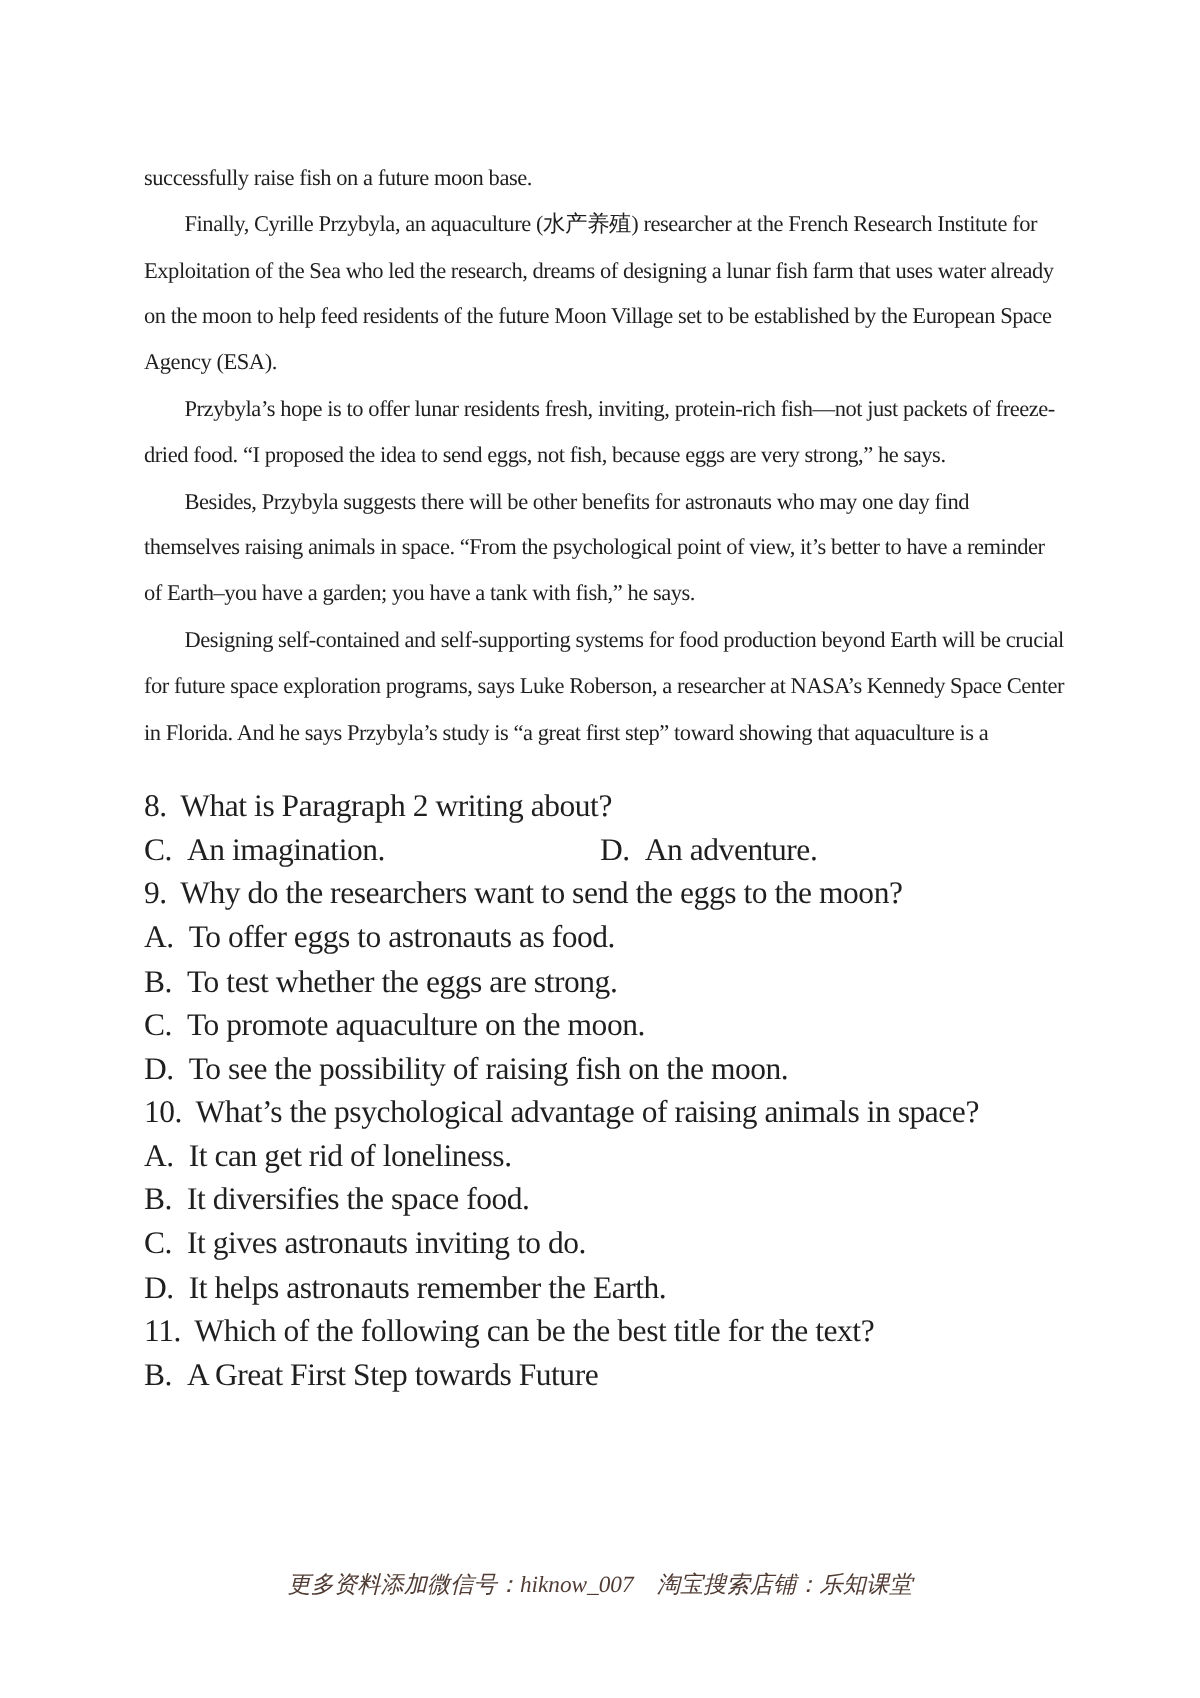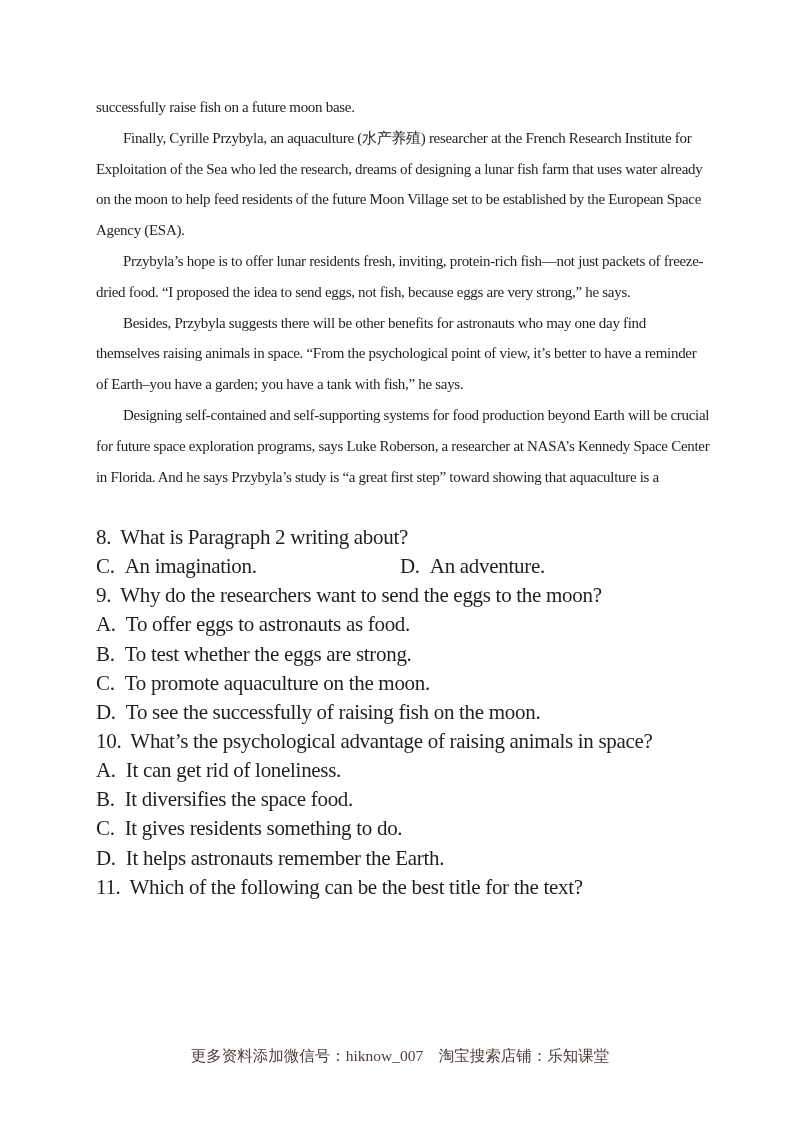--- a/index.html
+++ b/index.html
@@ -12,21 +12,21 @@
     width: 800px;
     height: 1132px;
     background: #ffffff;
     overflow: hidden;
     font-family: "Liberation Serif", "DejaVu Serif", serif;
     color: #1f1f1f;
   }
   .passage {
     position: absolute;
     left: 96px;
-    top: 92px;
+    top: 104px;
     width: 616px;
     font-size: 15px;
     letter-spacing: -0.3px;
   }
   .pline {
     height: 30.8px;
     line-height: 30.8px;
     white-space: pre;
   }
   .pline.indent {
@@ -56,20 +56,21 @@
     width: 304px;
   }
   .footer {
     position: absolute;
     left: 0;
     top: 1046px;
     width: 800px;
     text-align: center;
     font-size: 15.5px;
     white-space: pre;
+    font-style: italic;
   }
 </style>
 </head>
 <body>
 
 <div class="page">
   <div class="passage">
       <div class="pline">successfully raise fish on a future moon base.</div>
       <div class="pline indent">Finally, Cyrille Przybyla, an aquaculture (水产养殖) researcher at the French Research Institute for</div>
       <div class="pline">Exploitation of the Sea who led the research, dreams of designing a lunar fish farm that uses water already</div>
@@ -84,22 +85,23 @@
       <div class="pline">for future space exploration programs, says Luke Roberson, a researcher at NASA’s Kennedy Space Center</div>
       <div class="pline">in Florida. And he says Przybyla’s study is “a great first step” toward showing that aquaculture is a</div>
     </div>
   <div class="questions">
       <div class="qline stem"><span class="q-num">8.</span><span>What is Paragraph 2 writing about?</span></div>
       <div class="qline optrow twocol"><span class="option"><span class="opt-label">C.</span><span>An imagination.</span></span><span class="option"><span class="opt-label">D.</span><span>An adventure.</span></span></div>
       <div class="qline stem"><span class="q-num">9.</span><span>Why do the researchers want to send the eggs to the moon?</span></div>
       <div class="qline optrow"><span class="option"><span class="opt-label">A.</span><span>To offer eggs to astronauts as food.</span></span></div>
       <div class="qline optrow"><span class="option"><span class="opt-label">B.</span><span>To test whether the eggs are strong.</span></span></div>
       <div class="qline optrow"><span class="option"><span class="opt-label">C.</span><span>To promote aquaculture on the moon.</span></span></div>
-      <div class="qline optrow"><span class="option"><span class="opt-label">D.</span><span>To see the successfully of raising fish on the moon.</span></span></div>
+      <div class="qline optrow"><span class="option"><span class="opt-label">D.</span><span>To see the possibility of raising fish on the moon.</span></span></div>
       <div class="qline stem"><span class="q-num">10.</span><span>What’s the psychological advantage of raising animals in space?</span></div>
       <div class="qline optrow"><span class="option"><span class="opt-label">A.</span><span>It can get rid of loneliness.</span></span></div>
       <div class="qline optrow"><span class="option"><span class="opt-label">B.</span><span>It diversifies the space food.</span></span></div>
-      <div class="qline optrow"><span class="option"><span class="opt-label">C.</span><span>It gives residents something to do.</span></span></div>
+      <div class="qline optrow"><span class="option"><span class="opt-label">C.</span><span>It gives astronauts inviting to do.</span></span></div>
       <div class="qline optrow"><span class="option"><span class="opt-label">D.</span><span>It helps astronauts remember the Earth.</span></span></div>
       <div class="qline stem"><span class="q-num">11.</span><span>Which of the following can be the best title for the text?</span></div>
+      <div class="qline optrow"><span class="option"><span class="opt-label">B.</span><span>A Great First Step towards Future</span></span></div>
     </div>
   <div class="footer" style="color: rgb(80, 60, 52);">更多资料添加微信号：hiknow_007　淘宝搜索店铺：乐知课堂</div>
 </div>
 
 </body></html>

